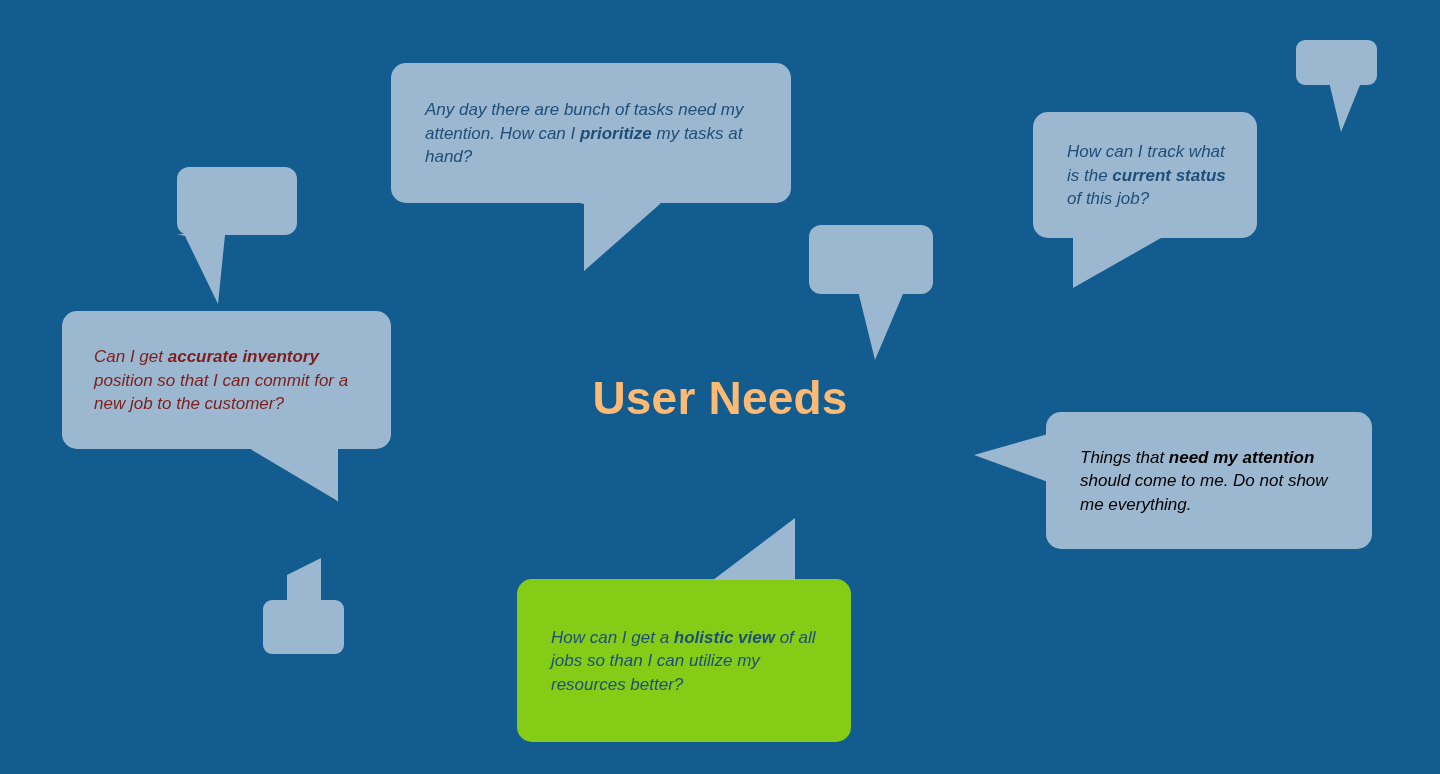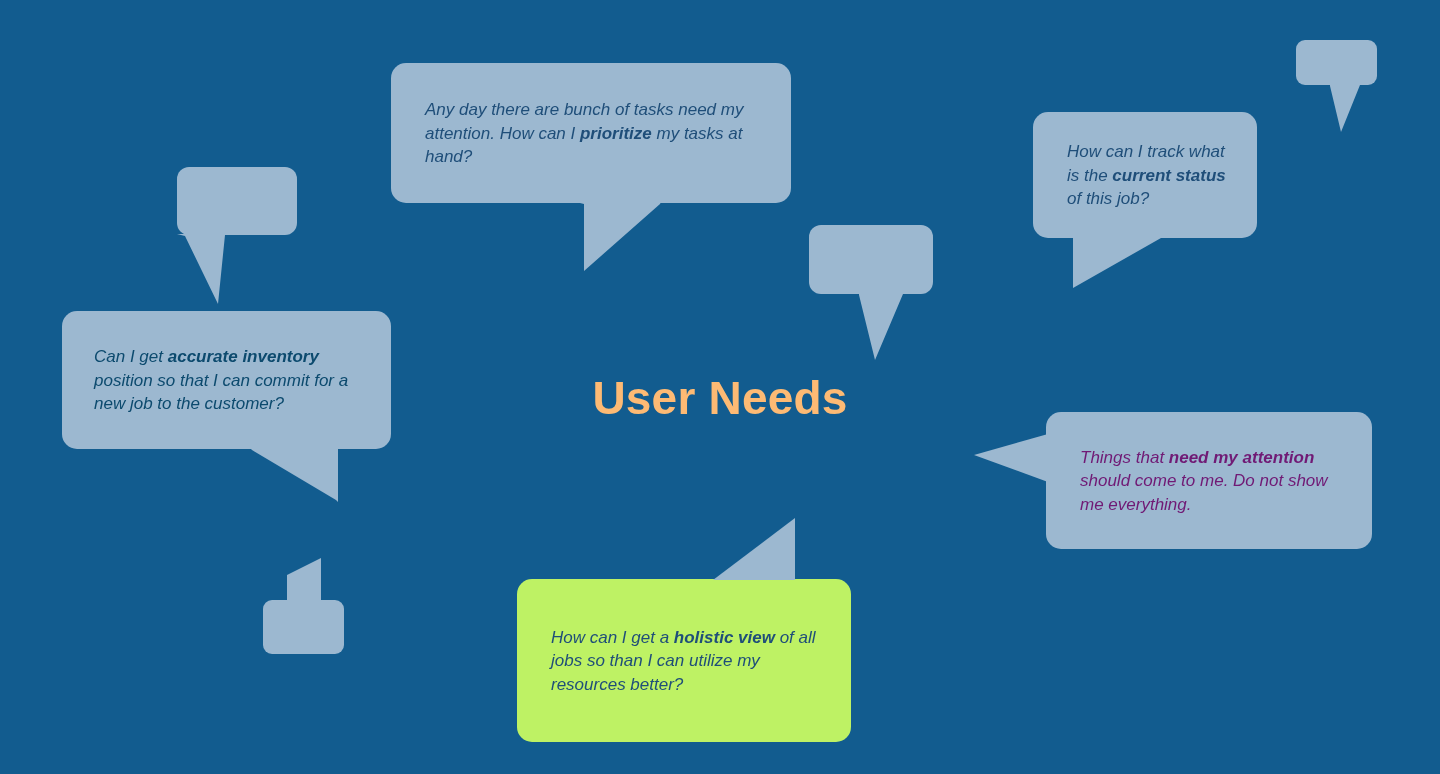--- a/index.html
+++ b/index.html
@@ -99,38 +99,38 @@
     <svg class="tail" style="left:185px; top:139px; width:110px; height:75px;" viewBox="0 0 110 75">
       <polygon points="0,0 85,0 84,2 8,69 8,2" fill="#9cb8d0"></polygon>
     </svg>
     <div class="txt" style="color: rgb(31, 78, 121);">Any day there are bunch of tasks need my attention. How can I <b>prioritize</b> my tasks at hand?</div>
   </div>
 
   <div class="bubble" id="b-inventory" style="background: rgb(156, 184, 208);">
     <svg class="tail" style="left:188px; top:137px; width:120px; height:60px;" viewBox="0 0 120 60">
       <polygon points="0,0 88,0 88,54 86,52 2,2" fill="#9cb8d0"></polygon>
     </svg>
-    <div class="txt" style="color: #0c4a6e; padding-left: 32px;">Can I get <b>accurate inventory</b> position so that I can commit for a new job to the customer?</div>
+    <div class="txt" style="color: #7f1d1d; padding-left: 32px;">Can I get <b>accurate inventory</b> position so that I can commit for a new job to the customer?</div>
   </div>
 
   <div class="bubble" id="b-status" style="background: rgb(156, 184, 208);">
     <svg class="tail" style="left:34px; top:124px; width:110px; height:58px;" viewBox="0 0 110 58">
       <polygon points="0,0 95,0 94,2 6,52 6,2" fill="#9cb8d0"></polygon>
     </svg>
     <div class="txt" style="color: rgb(31, 78, 121);">How can I track what is the <b>current status</b> of this job?</div>
   </div>
 
   <div class="bubble" id="b-attention" style="background: rgb(156, 184, 208);">
     <svg class="tail" style="left:-80px; top:18px; width:90px; height:70px;" viewBox="0 0 90 70">
       <polygon points="82,4 8,25 82,52" fill="#9cb8d0"></polygon>
     </svg>
-    <div class="txt" style="color: #701a75;">Things that <b>need my attention</b> should come to me. Do not show me everything.</div>
+    <div class="txt" style="color: #000000;">Things that <b>need my attention</b> should come to me. Do not show me everything.</div>
   </div>
 
-  <div class="bubble" id="b-holistic" style="background: #bef264; text-decoration: underline;">
+  <div class="bubble" id="b-holistic" style="background: #84cc16; text-decoration: underline;">
     <svg class="tail" style="left:196px; top:-61px; width:110px; height:66px;" viewBox="0 0 110 66">
       <polygon points="0,62 82,0 82,62" fill="#9cb8d0"></polygon>
     </svg>
     <div class="txt" style="color: rgb(31, 78, 121);">How can I get a <b>holistic view</b> of all jobs so than I can utilize my resources better?</div>
   </div>
 
   <div id="title" style="color: #fdba74;">User Needs</div>
 
 </div>
 

